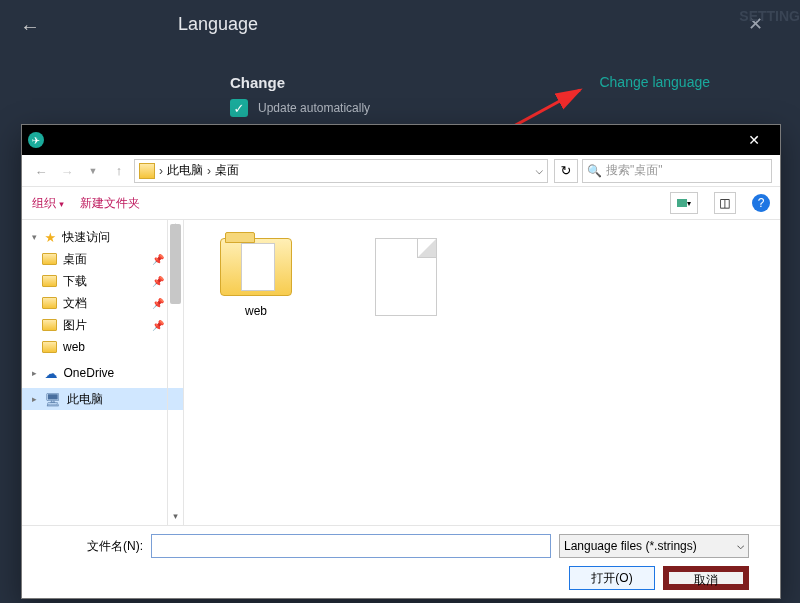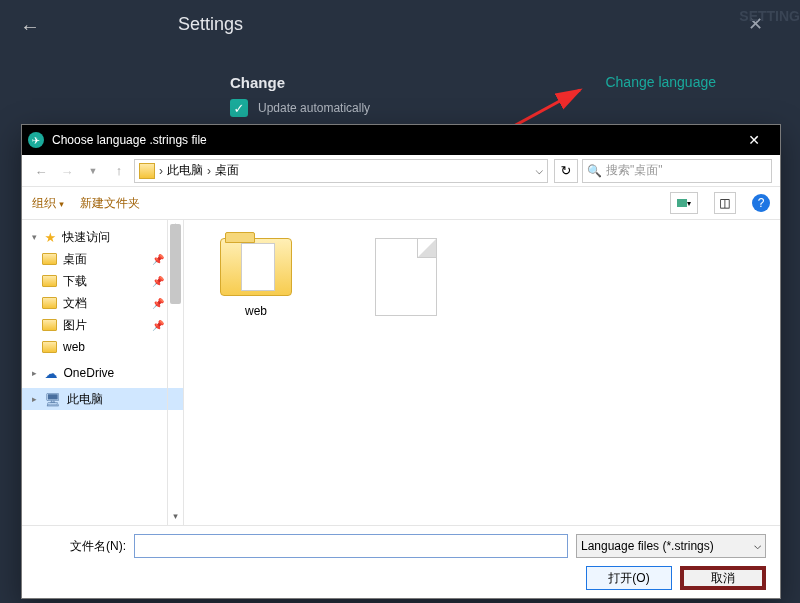--- a/index.html
+++ b/index.html
@@ -8,42 +8,42 @@
   
   .bg-panel { position: absolute; inset: 0; background: #273140; }
   .bg-topbar { height: 48px; display: flex; align-items: center; padding: 0 12px; }
   .bg-back { color: #ccc; font-size: 20px; padding: 4px 8px; cursor: pointer; }
   .bg-title { color: #e5e7eb; font-size: 18px; margin-left: 130px; }
   .bg-close { color: #9aa2ad; font-size: 18px; margin-left: auto; margin-right: 25px; cursor: pointer; }
   .bg-watermark { position: absolute; top: 4px; right: 6px; color: #3a4555; font-weight: 700; font-style: italic; font-size: 15px; letter-spacing: 1px; }
   .bg-watermark small { display: block; font-size: 7px; font-weight: 400; font-style: normal; letter-spacing: 0.5px; }
   .bg-setting-text { position:absolute; top:8px; right:0; color:#3a4555; font-size:14px; font-weight:600;}
   .bg-general { position: absolute; left: 230px; top: 74px; color: #e5e7eb; font-size: 15px; font-weight: 600; }
-  .bg-change { position: absolute; right: 84px; top: 74px; color: #19a99c; font-size: 14px; cursor: pointer; }
+  .bg-change { position: absolute; right: 90px; top: 74px; color: #19a99c; font-size: 14px; cursor: pointer; }
   .bg-update-row { position: absolute; left: 230px; top: 99px; display: flex; align-items: center; gap: 10px; }
   .bg-checkbox { width: 18px; height: 18px; background: #1aab9b; border-radius: 3px; display: flex; align-items: center; justify-content: center; color: #fff; font-size: 13px; }
   .bg-update-label { color: #aeb4bd; font-size: 12px; }
 
   
   .dialog { position: absolute; left: 21px; top: 124px; width: 760px; height: 475px; background: #fff; border: 1px solid #7a7a7a; box-shadow: 0 10px 30px rgba(0,0,0,.4); display: flex; flex-direction: column; }
   .titlebar { height: 30px; background: #000; color: #fff; display: flex; align-items: center; padding: 0 6px; font-size: 12px; }
   .titlebar-icon { width: 16px; height: 16px; background: #1aab9b; border-radius: 50%; display: flex; align-items: center; justify-content: center; margin-right: 8px; font-size: 10px; }
   .titlebar-close { margin-left: auto; color: #fff; font-size: 14px; width: 40px; text-align: center; cursor: pointer; }
 
   .addrbar { height: 32px; display: flex; align-items: center; padding: 4px 8px; gap: 4px; border-bottom: 1px solid #e5e5e5; }
   .nav-btn { width: 22px; height: 22px; display: flex; align-items: center; justify-content: center; color: #999; font-size: 13px; cursor: pointer; }
   .path-box { flex: 1; height: 24px; border: 1px solid #ccc; display: flex; align-items: center; padding: 0 4px; gap: 4px; font-size: 12px; }
   .path-box .pc-icon { width:16px; height:16px; background: linear-gradient(#ffe9a6,#f5c43a); border:1px solid #d6a92d; }
   .path-box .arrow { color: #444; }
   .refresh { width: 24px; height: 24px; border: 1px solid #ccc; display: flex; align-items: center; justify-content: center; font-size: 13px; cursor: pointer; margin-left:2px; }
   .searchbox { width: 190px; height: 24px; border: 1px solid #ccc; display: flex; align-items: center; padding: 0 4px; gap: 4px; font-size: 12px; color: #999; }
   .searchbox .mag { color: #555; }
 
   .toolbar { height: 33px; display: flex; align-items: center; padding: 0 10px; gap: 16px; border-bottom: 1px solid #e5e5e5; font-size: 12px; }
-  .toolbar .org { color: #a16207; cursor: pointer; }
+  .toolbar .org { color: #be185d; cursor: pointer; }
   .toolbar .spacer { flex: 1; }
   .view-btn1 { width: 28px; height: 22px; border: 1px solid #ccc; display: flex; align-items: center; justify-content: center; cursor: pointer; }
   .view-btn2 { width: 22px; height: 22px; border: 1px solid #ccc; display: flex; align-items: center; justify-content: center; cursor: pointer; }
   .help-btn { width: 18px; height: 18px; border-radius: 50%; background: #1e76e3; color: #fff; font-size: 12px; display: flex; align-items: center; justify-content: center; cursor: pointer; }
 
   .body { flex: 1; display: flex; min-height: 0; }
   .sidebar { width: 162px; border-right: 1px solid #e5e5e5; overflow-y: auto; font-size: 12px; padding-top: 6px; position: relative; }
   .side-scroll { position:absolute; right:0; top:0; bottom:0; width:16px; border-left:1px solid #e5e5e5; }
   .side-scroll .thumb { position:absolute; left:2px; right:2px; top:4px; height:80px; background:#c7c7c7; border-radius:2px;}
   .side-scroll .arr { position:absolute; left:0; right:0; height:14px; text-align:center; font-size:9px; color:#666; }
@@ -61,39 +61,39 @@
 
   .content { flex: 1; padding: 18px 12px; display: flex; gap: 30px; align-items: flex-start; position: relative; }
   .item { width: 120px; text-align: center; font-size: 12px; cursor: pointer; }
   .folder-large { width: 72px; height: 58px; margin: 0 auto 8px; background: linear-gradient(#ffefb5,#f7cc4f); border: 1px solid #d6a92d; border-radius: 4px; position: relative; }
   .folder-large::before { content:""; position:absolute; left:4px; top:-7px; width:28px; height:9px; background:#f6d77a; border:1px solid #d6a92d; border-radius:2px 2px 0 0; }
   .folder-large::after { content:""; position:absolute; left:20px; top:4px; width:32px; height:46px; background:#fff; border:1px solid #ccc; }
   .file-large { width: 62px; height: 78px; margin: 0 auto 8px; background: #fff; border: 1px solid #ccc; position: relative; }
   .file-large::before { content:""; position:absolute; right:0; top:0; width:18px; height:18px; background:linear-gradient(135deg,#fff 48%, #ddd 52%); border-left:1px solid #ccc; border-bottom:1px solid #ccc; }
   .item-label { word-break: break-all; line-height: 1.25; }
 
-  .footer { border-top: 1px solid #e5e5e5; padding: 8px 14px; }
+  .footer { border-top: 1px solid #e5e5e5; padding: 8px 31px; }
   .filename-row { display: flex; align-items: center; gap: 8px; margin-bottom: 8px; }
   .filename-row label { font-size: 12px; width: 90px; text-align: right; }
   .filename-row input { flex: 1; height: 24px; border: 1px solid #7a9fd6; padding: 0 4px; }
   .filetype { width: 190px; height: 24px; border: 1px solid #aaa; font-size: 12px; padding: 0 4px; background: #f1f1f1; display:flex; align-items:center; justify-content:space-between;}
   .buttons-row { display: flex; justify-content: flex-end; gap: 8px; }
-  .btn { width: 86px; height: 24px; border: 4px solid #7f1d1d; background: #f1f1f1; font-size: 12px; cursor: pointer; }
+  .btn { width: 86px; height: 24px; border: 6px solid #7f1d1d; background: #f1f1f1; font-size: 12px; cursor: pointer; }
   .btn.primary { border: 1px solid #1e76e3; background: #eef6ff; }
 
   
   svg.arrows { position:absolute; left:0; top:0; pointer-events:none; }
 </style>
 </head>
 <body>
 
 <div class="bg-panel">
   <div class="bg-topbar">
     <div class="bg-back">←</div>
-    <div class="bg-title">Settings</div>
+    <div class="bg-title">Language</div>
     <div class="bg-close">✕</div>
   </div>
   <div class="bg-setting-text">SETTING</div>
   <div class="bg-general">Change</div>
   <div class="bg-change">Change language</div>
   <div class="bg-update-row">
     <div class="bg-checkbox">✓</div>
     <div class="bg-update-label">Update automatically</div>
   </div>
 </div>
@@ -104,21 +104,20 @@
       <path d="M0,0 L9,3 L0,6 Z" fill="#ef2b2b"></path>
     </marker>
   </defs>
   <line x1="360" y1="210" x2="580" y2="90" stroke="#ef2b2b" stroke-width="3" marker-end="url(#ah)"></line>
   <line x1="680" y1="218" x2="440" y2="305" stroke="#ef2b2b" stroke-width="3" marker-end="url(#ah)"></line>
 </svg>
 
 <div class="dialog">
   <div class="titlebar">
     <div class="titlebar-icon">✈</div>
-    <div>Choose language .strings file</div>
     <div class="titlebar-close">✕</div>
   </div>
 
   <div class="addrbar">
     <div class="nav-btn">←</div>
     <div class="nav-btn" style="color:#ccc">→</div>
     <div class="nav-btn" style="font-size:9px">▼</div>
     <div class="nav-btn">↑</div>
     <div class="path-box">
       <span class="pc-icon"></span>

